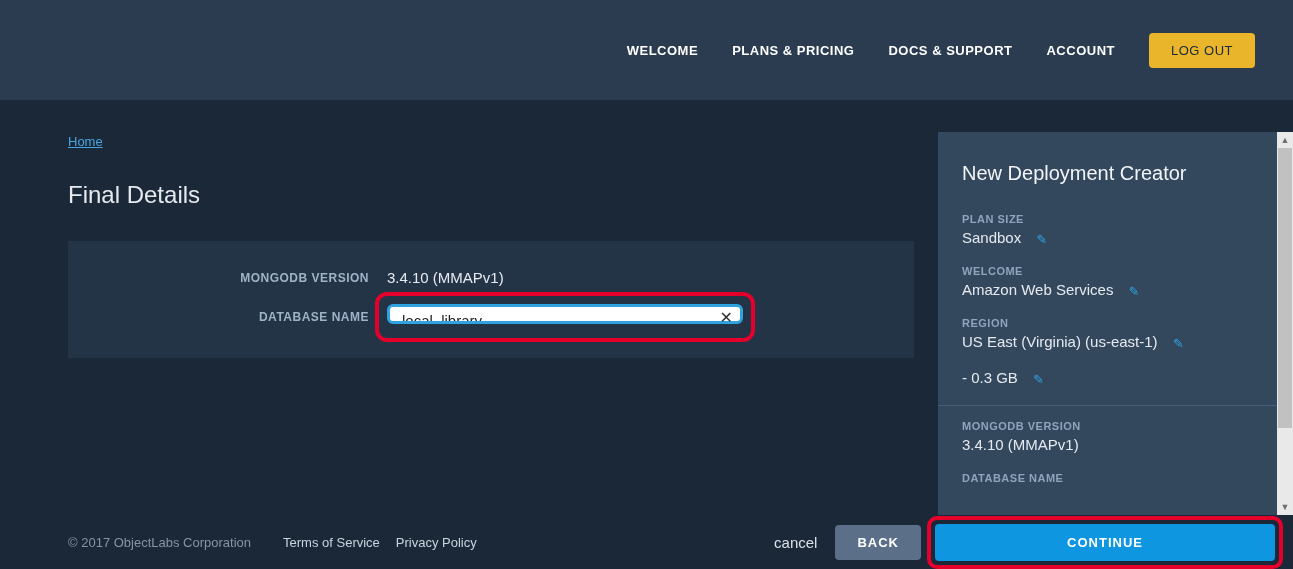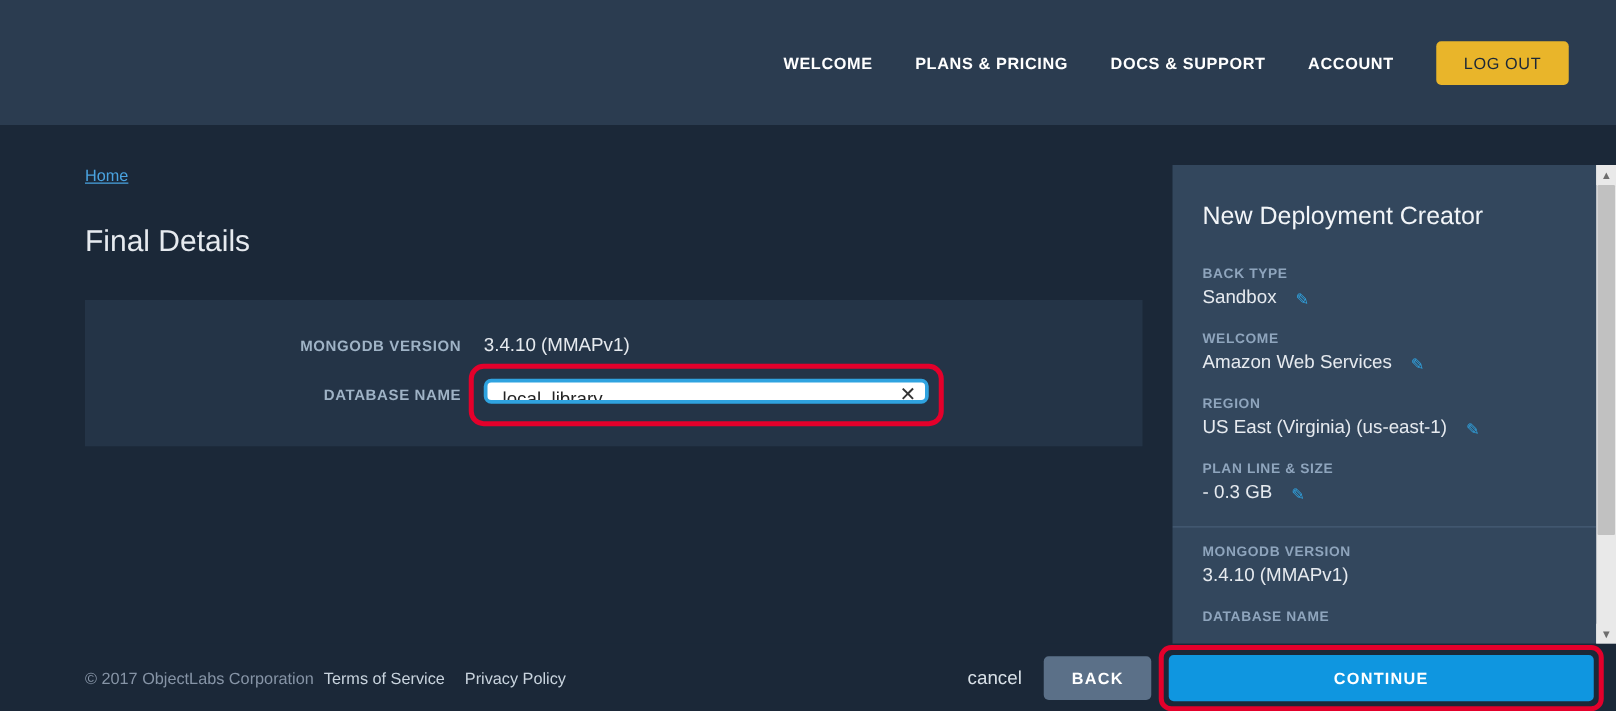--- a/index.html
+++ b/index.html
@@ -59,21 +59,21 @@
   .edit-icon { color: #2fa3e0; font-size: 13px; cursor: pointer; position: absolute; right: 4px; top: 3px; }
   .side-divider { border-top: 1px solid #475d76; margin: 16px -24px 14px -24px; }
   .scrollbar { width: 16px; background: #e9e9e9; position: relative; }
   .scroll-thumb { position: absolute; left: 1px; right: 1px; top: 1px; height: 280px; background: #c1c1c1; border-radius: 1px; }
   .scroll-arrow { position: absolute; left: 0; right: 0; height: 16px; display:flex; align-items:center; justify-content:center; font-size: 9px; color:#6e6e6e; background:#e9e9e9;}
   .scroll-arrow.up { top: 0; }
   .scroll-arrow.down { bottom: 0; }
 
   
   .footer { height: 54px; background: #1b2838; border-top: 0; display: flex; align-items: center; padding: 0 18px 0 68px; position: relative; }
-  .copyright { font-size: 13px; color: #8694a6; margin-right: 8px; }
+  .copyright { font-size: 13px; color: #8694a6; margin-right: 32px; }
   .footer-link { font-size: 13px; color: #c9d4de; margin-right: 16px; cursor: pointer; }
   .footer-spacer { flex: 1; }
   .cancel-link { font-size: 15px; color: #d9e1e8; margin-right: 18px; cursor: pointer; }
   .back-btn { background: #5b7088; color: #ffffff; font-size: 13px; font-weight: 700; letter-spacing: 1px; padding: 10px 22px; border-radius: 4px; cursor: pointer; margin-right: 14px; }
   .continue-wrap { position: relative; display: inline-block; }
   .continue-wrap::before {
     content: ""; position: absolute;
     left: -8px; top: -8px; right: -8px; bottom: -8px;
     border: 4px solid #e4002b; border-radius: 10px;
     pointer-events: none;
@@ -116,21 +116,21 @@
         </span>
       </div>
     </div>
   </div>
 
   <div class="sidebar-wrap">
     <div class="sidebar">
       <h2>New Deployment Creator</h2>
 
       <div class="side-block">
-        <div class="side-label">BACK TYPE</div>
+        <div class="side-label">PLAN SIZE</div>
         <div class="side-value">
           <span>Sandbox</span>
           <span class="edit-icon">✎</span>
         </div>
       </div>
 
       <div class="side-block">
         <div class="side-label">WELCOME</div>
         <div class="side-value">
           <span>Amazon Web Services</span>
@@ -140,21 +140,20 @@
 
       <div class="side-block">
         <div class="side-label">REGION</div>
         <div class="side-value">
           <span>US East (Virginia) (us-east-1)</span>
           <span class="edit-icon">✎</span>
         </div>
       </div>
 
       <div class="side-block">
-        <div class="side-label">PLAN LINE &amp; SIZE</div>
         <div class="side-value">
           <span> - 0.3 GB</span>
           <span class="edit-icon">✎</span>
         </div>
       </div>
 
       <div class="side-divider"></div>
 
       <div class="side-block">
         <div class="side-label">MONGODB VERSION</div>

